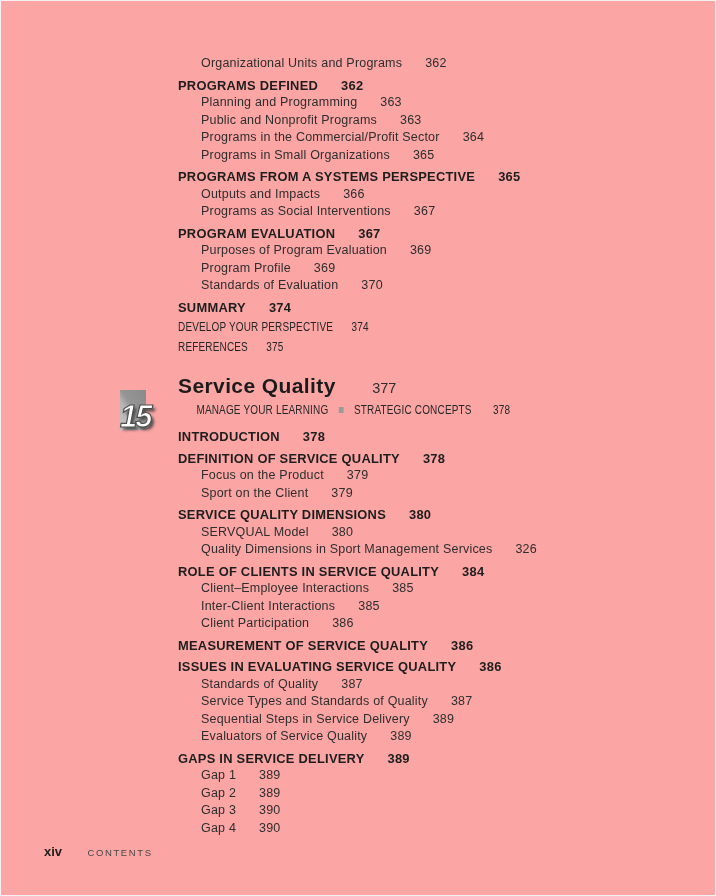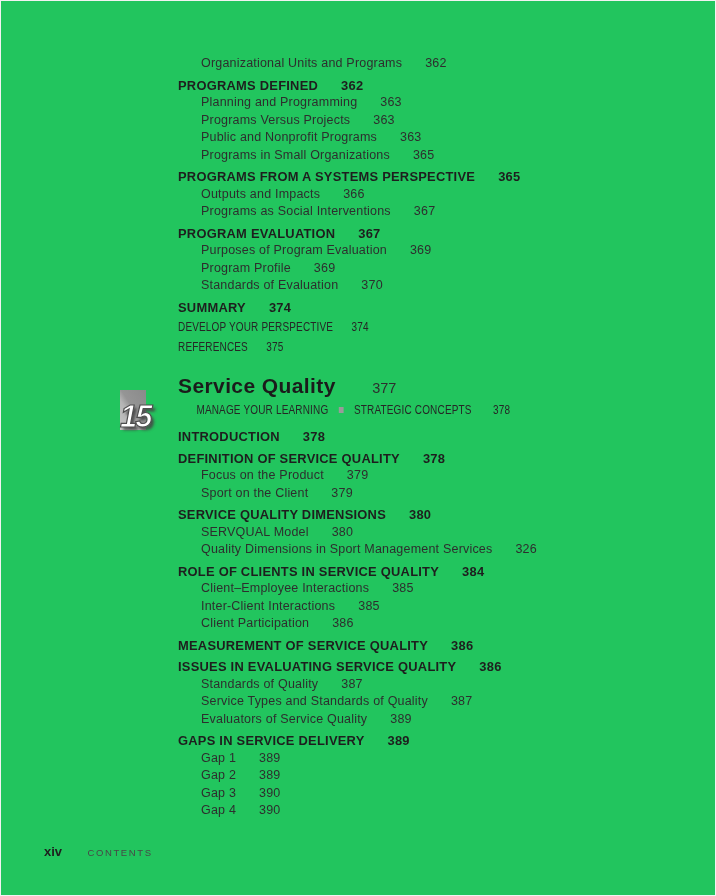--- a/index.html
+++ b/index.html
@@ -1,19 +1,19 @@
 <!DOCTYPE html>
 <html><head>
 <meta charset="utf-8">
 <style>
   html,body{margin:0;padding:0;background:#fff;}
   .page{
     position:relative;
     width:716px;height:896px;
-    background:#22c55e;
+    background:#fca5a5;
     box-sizing:border-box;
     border:1px solid #f2f2f2;
     font-family:"Liberation Sans", sans-serif;
     color:#2d2d2d;
     overflow:hidden;
   }
   .toc{
     position:absolute;
     left:177px;
     top:54px;
@@ -138,22 +138,22 @@
 <body>
 
 <div class="page">
 
   <div class="toc">
 
     <div>
         <div class="toc-row sub"><span class="label">Organizational Units and Programs</span><span class="pagenum">362</span></div>
         <div class="toc-row heading"><span class="label">PROGRAMS DEFINED</span><span class="pagenum">362</span></div>
         <div class="toc-row sub"><span class="label">Planning and Programming</span><span class="pagenum">363</span></div>
-        <div class="toc-row sub"><span class="label">Programs Versus Projects</span><span class="pagenum">363</span></div>
         <div class="toc-row sub"><span class="label">Public and Nonprofit Programs</span><span class="pagenum">363</span></div>
+        <div class="toc-row sub"><span class="label">Programs in the Commercial/Profit Sector</span><span class="pagenum">364</span></div>
         <div class="toc-row sub"><span class="label">Programs in Small Organizations</span><span class="pagenum">365</span></div>
         <div class="toc-row heading"><span class="label">PROGRAMS FROM A SYSTEMS PERSPECTIVE</span><span class="pagenum">365</span></div>
         <div class="toc-row sub"><span class="label">Outputs and Impacts</span><span class="pagenum">366</span></div>
         <div class="toc-row sub"><span class="label">Programs as Social Interventions</span><span class="pagenum">367</span></div>
         <div class="toc-row heading"><span class="label">PROGRAM EVALUATION</span><span class="pagenum">367</span></div>
         <div class="toc-row sub"><span class="label">Purposes of Program Evaluation</span><span class="pagenum">369</span></div>
         <div class="toc-row sub"><span class="label">Program Profile</span><span class="pagenum">369</span></div>
         <div class="toc-row sub"><span class="label">Standards of Evaluation</span><span class="pagenum">370</span></div>
         <div class="toc-row heading"><span class="label">SUMMARY</span><span class="pagenum">374</span></div>
         <div class="toc-row special"><span class="label">DEVELOP YOUR PERSPECTIVE</span><span class="pagenum">374</span></div>
@@ -183,20 +183,21 @@
         <div class="toc-row sub"><span class="label">SERVQUAL Model</span><span class="pagenum">380</span></div>
         <div class="toc-row sub"><span class="label">Quality Dimensions in Sport Management Services</span><span class="pagenum">326</span></div>
         <div class="toc-row heading"><span class="label">ROLE OF CLIENTS IN SERVICE QUALITY</span><span class="pagenum">384</span></div>
         <div class="toc-row sub"><span class="label">Client–Employee Interactions</span><span class="pagenum">385</span></div>
         <div class="toc-row sub"><span class="label">Inter-Client Interactions</span><span class="pagenum">385</span></div>
         <div class="toc-row sub"><span class="label">Client Participation</span><span class="pagenum">386</span></div>
         <div class="toc-row heading"><span class="label">MEASUREMENT OF SERVICE QUALITY</span><span class="pagenum">386</span></div>
         <div class="toc-row heading"><span class="label">ISSUES IN EVALUATING SERVICE QUALITY</span><span class="pagenum">386</span></div>
         <div class="toc-row sub"><span class="label">Standards of Quality</span><span class="pagenum">387</span></div>
         <div class="toc-row sub"><span class="label">Service Types and Standards of Quality</span><span class="pagenum">387</span></div>
+        <div class="toc-row sub"><span class="label">Sequential Steps in Service Delivery</span><span class="pagenum">389</span></div>
         <div class="toc-row sub"><span class="label">Evaluators of Service Quality</span><span class="pagenum">389</span></div>
         <div class="toc-row heading"><span class="label">GAPS IN SERVICE DELIVERY</span><span class="pagenum">389</span></div>
         <div class="toc-row sub"><span class="label">Gap 1</span><span class="pagenum">389</span></div>
         <div class="toc-row sub"><span class="label">Gap 2</span><span class="pagenum">389</span></div>
         <div class="toc-row sub"><span class="label">Gap 3</span><span class="pagenum">390</span></div>
         <div class="toc-row sub"><span class="label">Gap 4</span><span class="pagenum">390</span></div>
       </div>
 
   </div>
 

